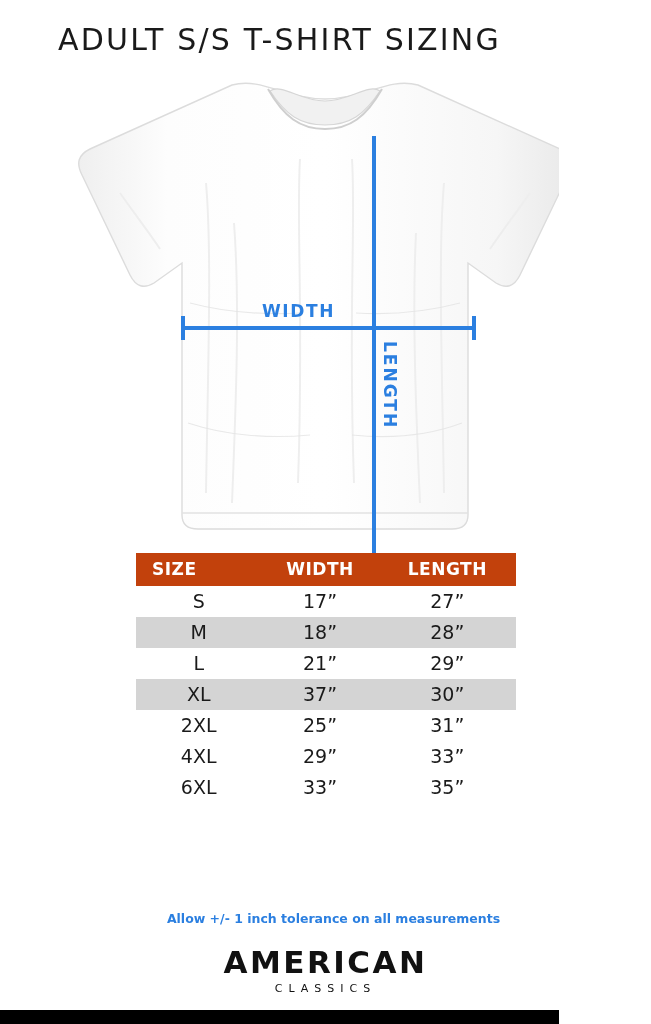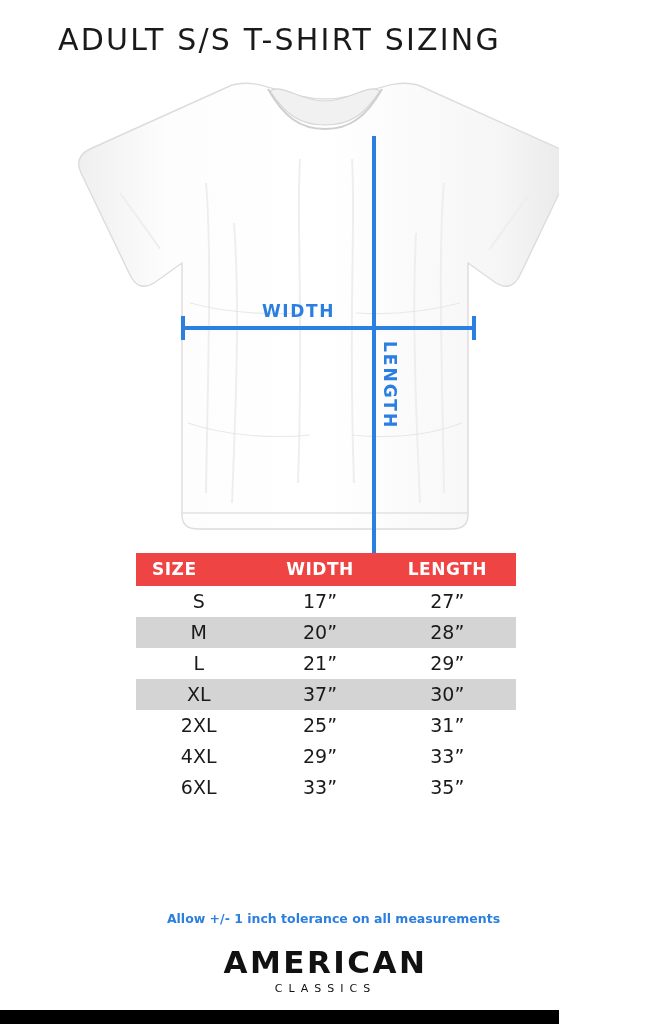--- a/index.html
+++ b/index.html
@@ -77,21 +77,21 @@
     left: 136px;
     top: 553px;
     width: 380px;
   }
   table.size-table {
     width: 380px;
     border-collapse: collapse;
     font-family: "DejaVu Sans", sans-serif;
   }
   table.size-table thead th {
-    background: #ef4444;
+    background: #c2410c;
     color: #ffffff;
     font-size: 17px;
     font-weight: bold;
     letter-spacing: 0.5px;
     padding: 6px 0 7px 0;
     text-align: center;
     margin-left: 42px;
   }
   table.size-table thead th.col-size { text-align: left; padding-left: 16px; width: 33%; }
   table.size-table tbody td {
@@ -229,21 +229,21 @@
         </tr>
       </thead>
       <tbody>
         <tr>
           <td>S</td>
           <td>17”</td>
           <td>27”</td>
         </tr>
         <tr class="alt">
           <td>M</td>
-          <td>20”</td>
+          <td>18”</td>
           <td>28”</td>
         </tr>
         <tr>
           <td>L</td>
           <td>21”</td>
           <td>29”</td>
         </tr>
         <tr class="alt">
           <td>XL</td>
           <td>37”</td>

